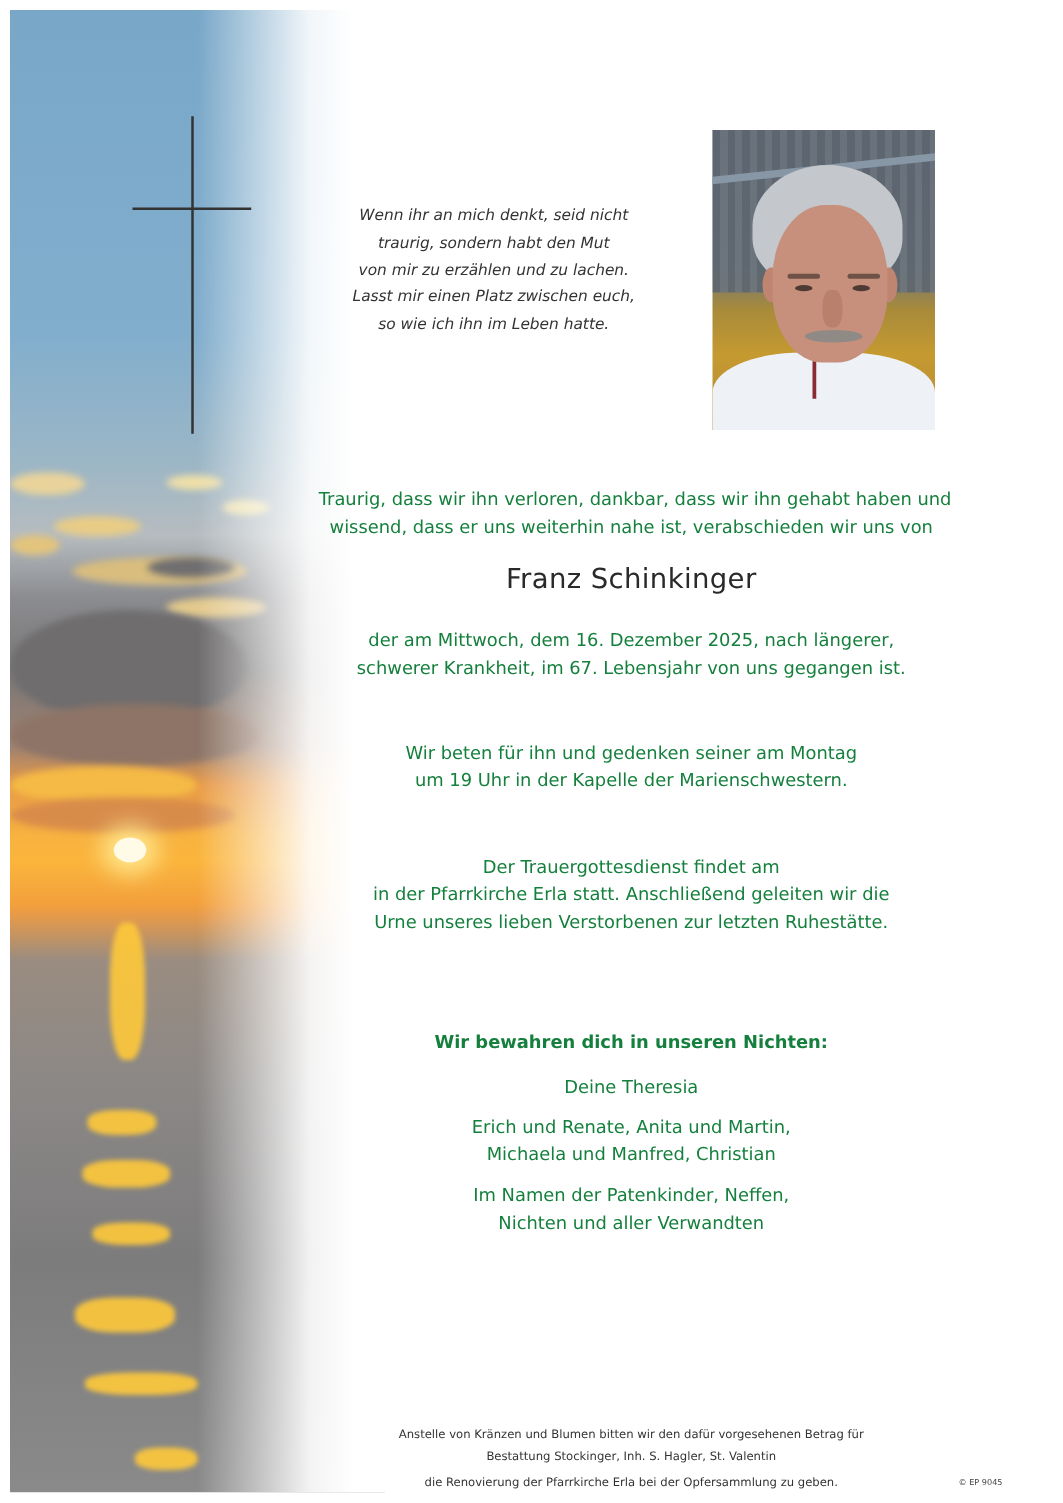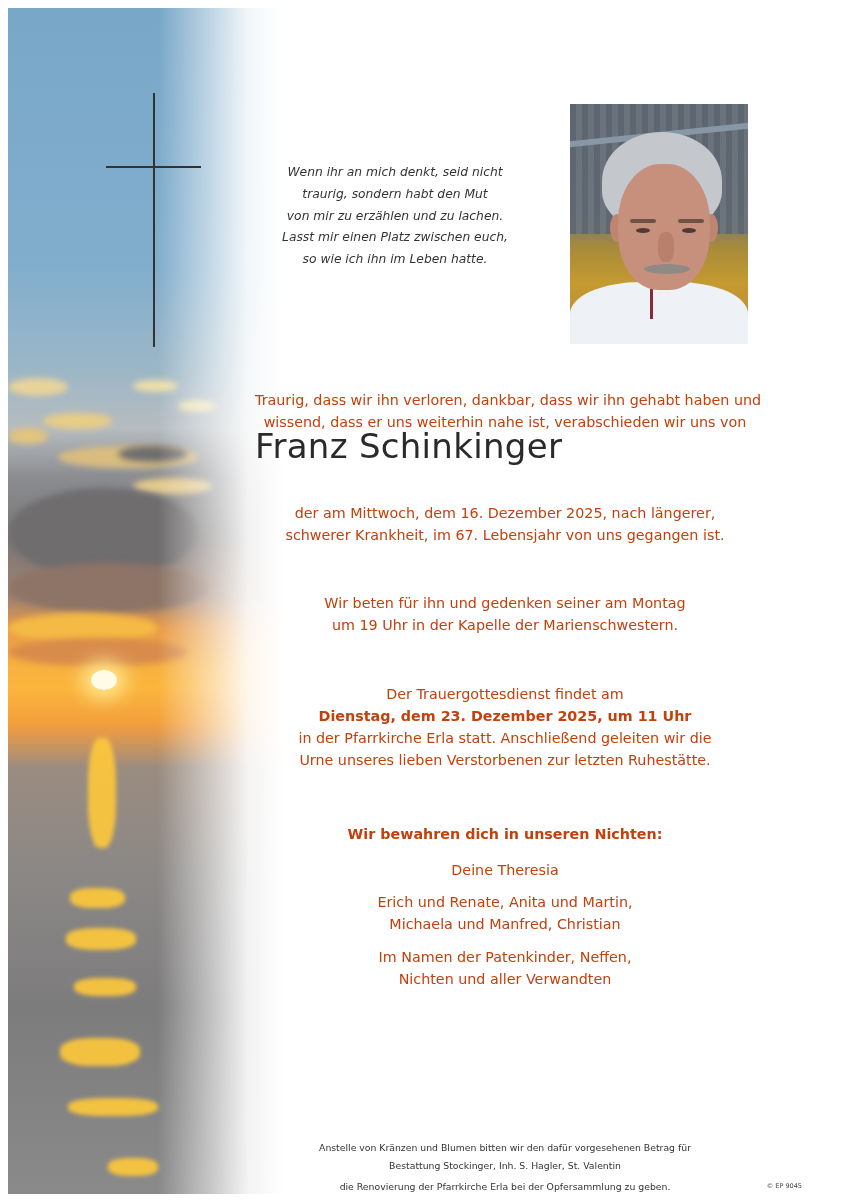--- a/index.html
+++ b/index.html
@@ -60,24 +60,24 @@
   .photo .face { position: absolute; left: 48px; top: 60px; width: 92px; height: 126px; border-radius: 46% 46% 44% 44%; background: #c7907c; }
   .photo .ear { position: absolute; top: 110px; width: 14px; height: 28px; border-radius: 50%; background: #bf8571; }
   .photo .brow { position: absolute; top: 115px; width: 26px; height: 4px; background: #6e5246; border-radius: 3px; }
   .photo .eye { position: absolute; top: 124px; width: 14px; height: 5px; background: #4f3a34; border-radius: 50%; }
   .photo .nose { position: absolute; left: 88px; top: 128px; width: 16px; height: 30px; border-radius: 40%; background: #b9806c; }
   .photo .mustache { position: absolute; left: 74px; top: 160px; width: 46px; height: 10px; border-radius: 50%; background: #8f8a86; }
   .photo .shirt { position: absolute; left: 0; top: 178px; width: 178px; height: 80px; background: #eef1f5; border-radius: 40% 40% 0 0; }
   .photo .collar { position: absolute; left: 80px; top: 185px; width: 3px; height: 30px; background: #8a2a35; }
 
   
-  .block { position: absolute; left: 255px; width: 500px; text-align: center; font-size: 14.3px; line-height: 22px; color: #c2410c; }
+  .block { position: absolute; left: 255px; width: 500px; text-align: center; font-size: 14.3px; line-height: 22px; color: #15803d; }
   .block div { white-space: nowrap; }
   .intro { top: 389px; }
-  .name { position: absolute; left: 255px; top: 426px; width: 500px; font-size: 34px; line-height: 40px; color: #2a2a2a; letter-spacing: .3px; }
+  .name { position: absolute; left: 255px; top: 444px; width: 500px; text-align: center; font-size: 22px; line-height: 40px; color: #2a2a2a; letter-spacing: .3px; }
   .death { top: 502px; }
   .prayer { top: 592px; }
   .service { top: 683px; }
   .service .bold { font-weight: bold; }
   .heart-title { top: 823px; font-weight: bold; }
   .family1 { top: 859px; }
   .family2 { top: 891px; }
   .family3 { top: 946px; }
   .footnote { position: absolute; left: 255px; top: 1117px; width: 500px; text-align: center; font-size: 9.3px; line-height: 14.5px; color: #333; }
   .footnote div { white-space: nowrap; margin-top: 24px; }
@@ -156,21 +156,20 @@
   <div>schwerer Krankheit, im 67. Lebensjahr von uns gegangen ist.</div>
 </div>
 
 <div class="block prayer">
   <div>Wir beten für ihn und gedenken seiner am Montag</div>
   <div>um 19 Uhr in der Kapelle der Marienschwestern.</div>
 </div>
 
 <div class="block service">
   <div>Der Trauergottesdienst findet am</div>
-  <div class="bold">Dienstag, dem 23. Dezember 2025, um 11 Uhr</div>
   <div>in der Pfarrkirche Erla statt. Anschließend geleiten wir die</div>
   <div>Urne unseres lieben Verstorbenen zur letzten Ruhestätte.</div>
 </div>
 
 <div class="block heart-title">Wir bewahren dich in unseren Nichten:</div>
 <div class="block family1">
   <div>Deine Theresia</div>
 </div>
 <div class="block family2">
   <div>Erich und Renate, Anita und Martin,</div>

